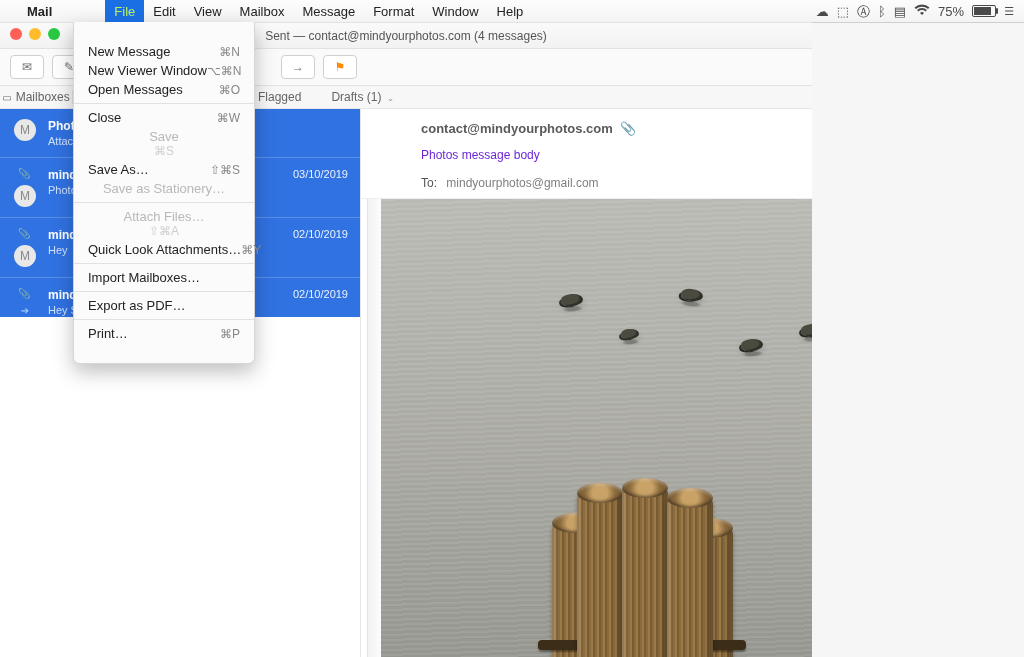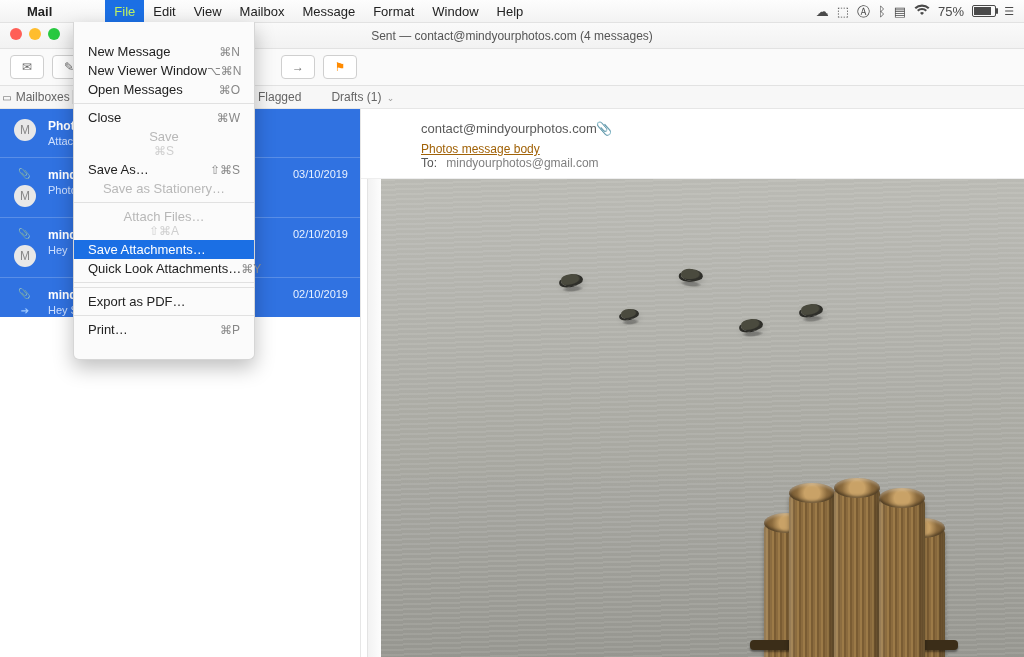--- a/index.html
+++ b/index.html
@@ -124,21 +124,21 @@
     height: 1px;
     background: #e1e1e1;
     margin: 4px 0;
   }
 
   
   .window {
     position: absolute;
     left: 0;
     top: 22px;
-    width: 1024px;
+    width: 812px;
     height: 635px;
     background: #ffffff;
     display: flex;
     flex-direction: column;
     border-top: 1px solid #e2e2e2;
   }
   .titlebar {
     height: 25px;
     display: flex;
     align-items: center;
@@ -311,33 +311,33 @@
   .reader .header {
     padding: 12px 22px 8px 60px;
     border-bottom: 1px solid #eee;
     color: #555;
     z-index: 1;
     background: #fff;
   }
   .reader .from-row {
     display: flex;
     align-items: center;
-    font-weight: 400;
+    gap: 8px;
+    font-weight: 700;
     color: #5a5a5a;
   }
   .reader .subject-row {
     font-size: 12px;
-    color: #a16207;
-    margin-top: 6px;
-    text-decoration: underline;
+    color: #6d28d9;
+    margin-top: 12px;
   }
   .reader .to-row {
     font-size: 12px;
     color: #808080;
-    margin-top: 0;
+    margin-top: 14px;
   }
   .reader .to-row .tolabel {
     color: #555;
     margin-right: 6px;
   }
   .reader .image-body {
     flex: 1;
     position: relative;
     z-index: 1;
     margin-left: 20px;
@@ -479,29 +479,29 @@
     </div>
     <div class="dd-item disabled">
       <span>Save as Stationery…</span>
       <span class="short"></span>
     </div>
     <div class="dd-sep"></div>
     <div class="dd-item disabled">
       <span>Attach Files…</span>
       <span class="short">⇧⌘A</span>
     </div>
-    <div class="dd-item highlight">
-      <span>Save Attachments…</span>
-      <span class="short"></span>
-    </div>
     <div class="dd-item">
       <span>Quick Look Attachments…</span>
       <span class="short">⌘Y</span>
     </div>
     <div class="dd-sep"></div>
+    <div class="dd-item">
+      <span>Import Mailboxes…</span>
+      <span class="short"></span>
+    </div>
     <div class="dd-sep"></div>
     <div class="dd-item">
       <span>Export as PDF…</span>
       <span class="short"></span>
     </div>
     <div class="dd-sep"></div>
     <div class="dd-item">
       <span>Print…</span>
       <span class="short">⌘P</span>
     </div>

